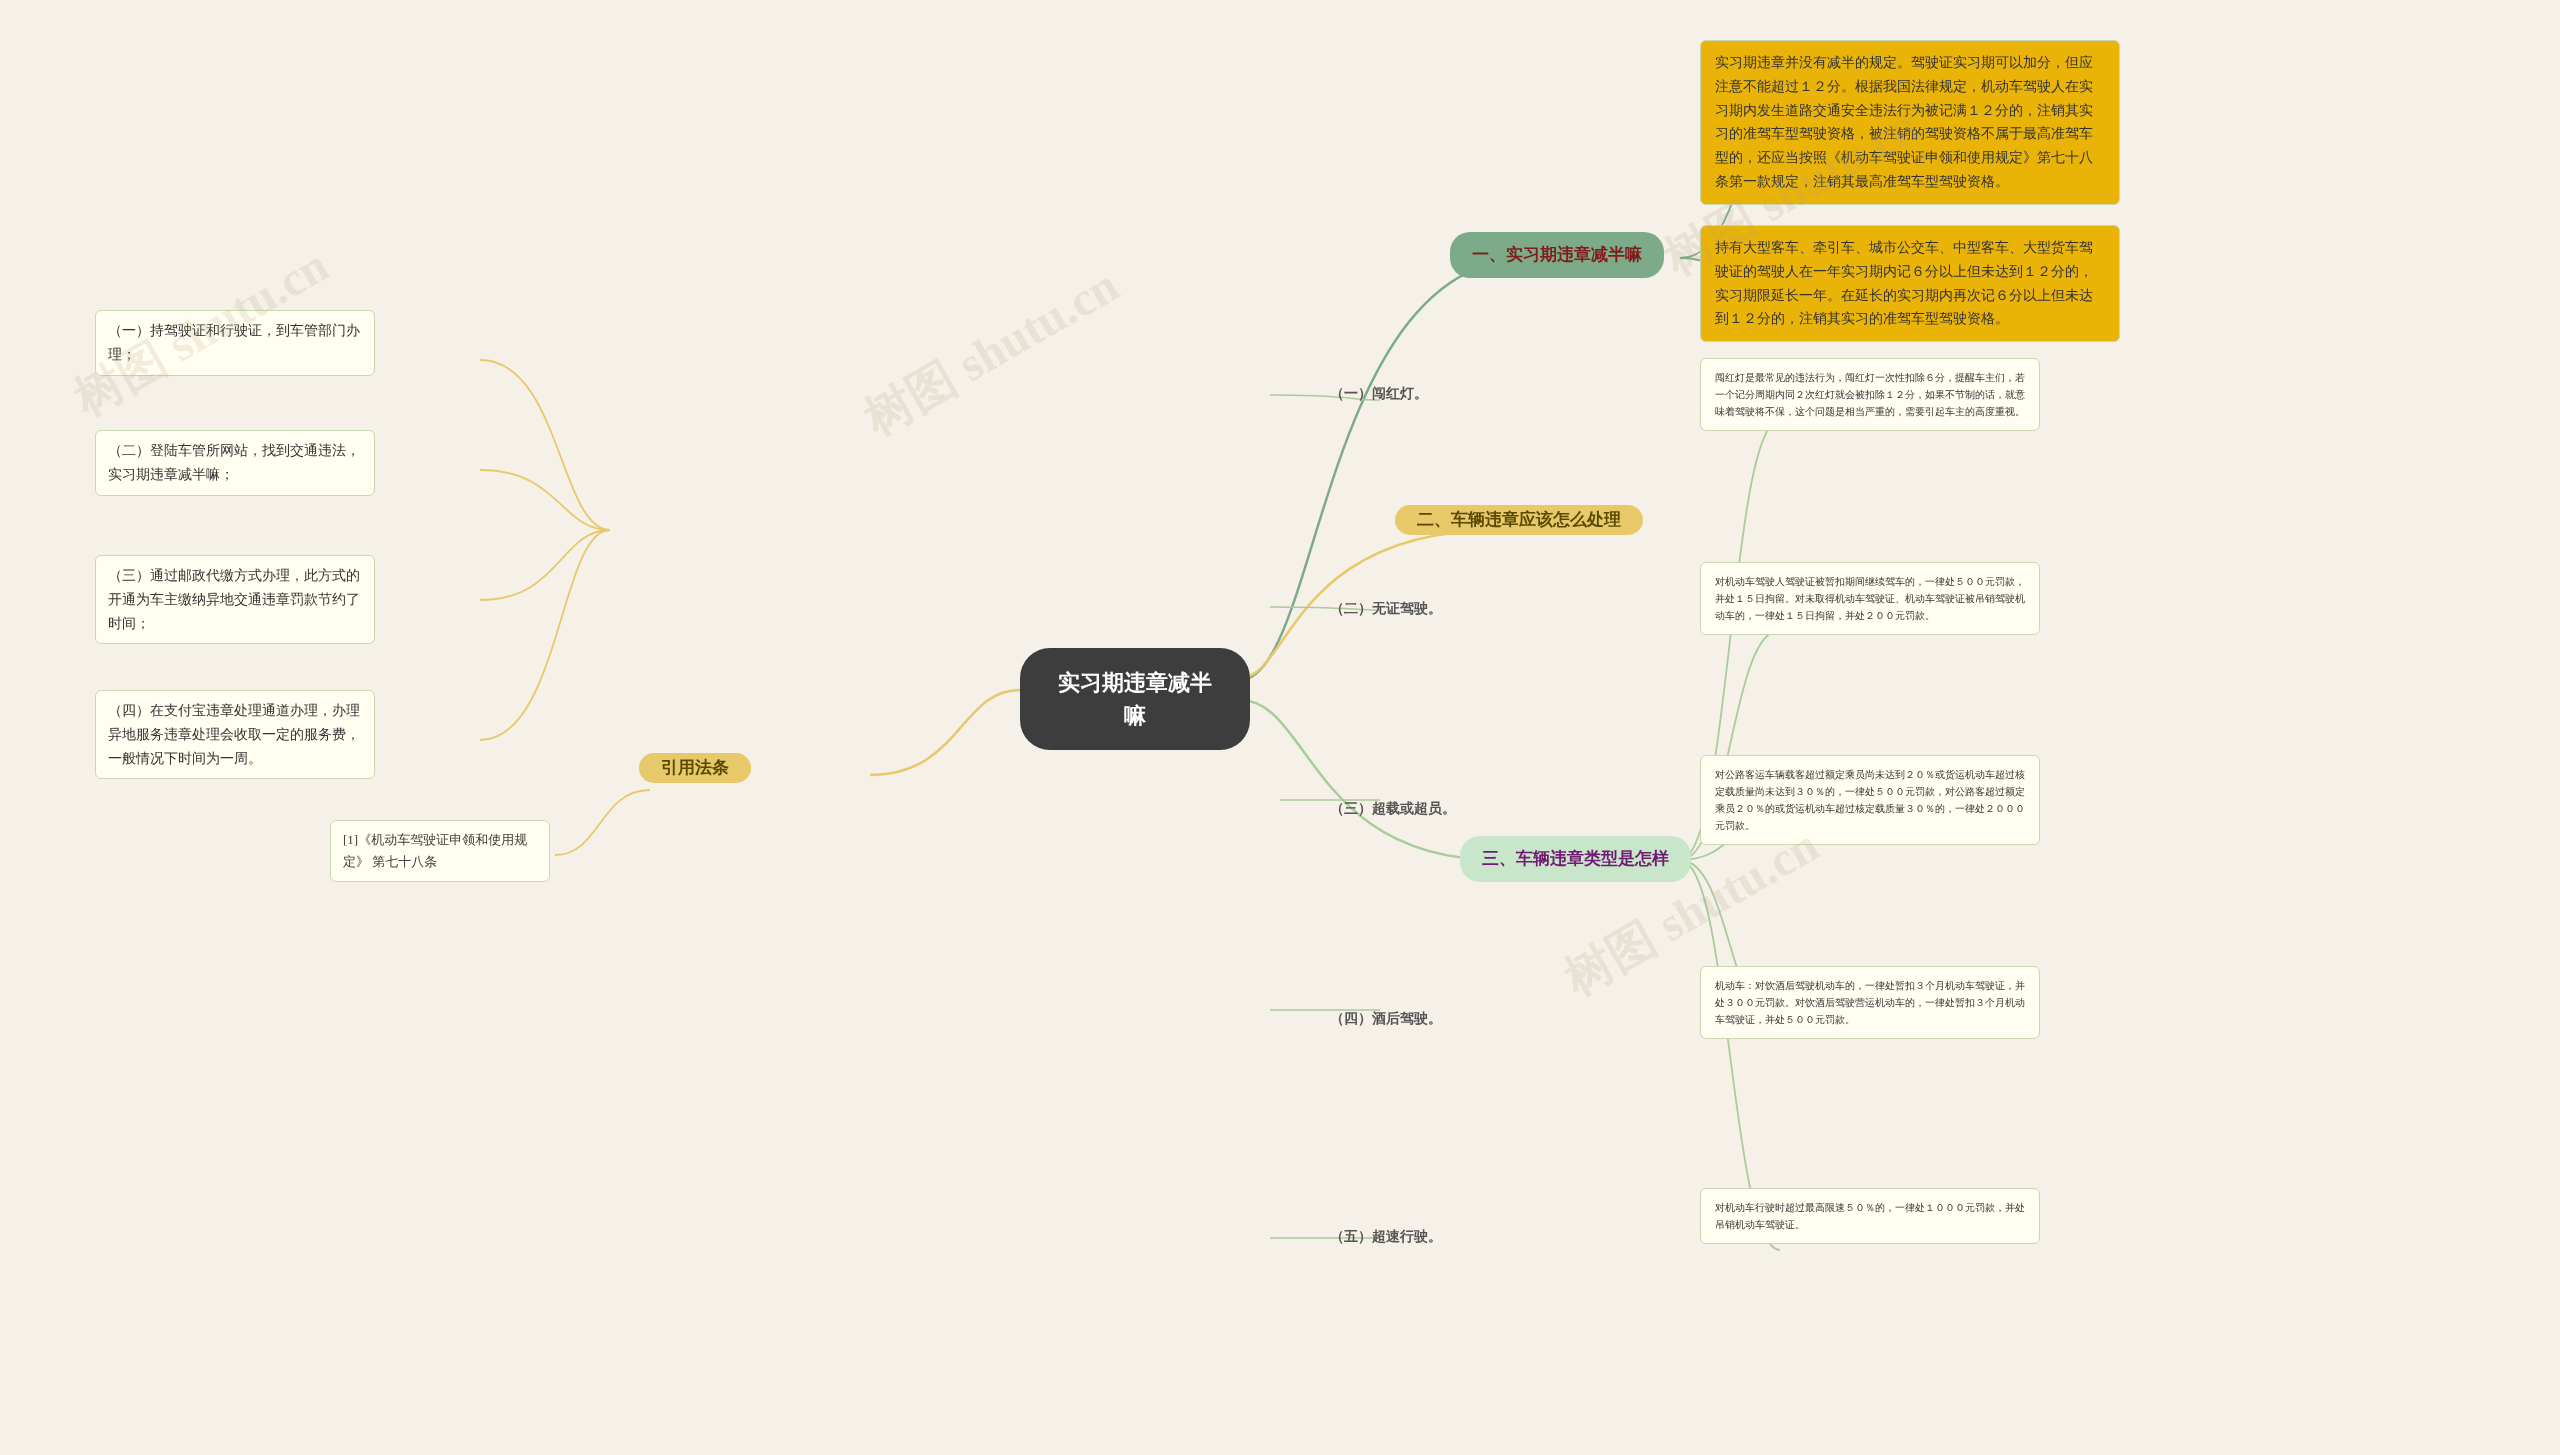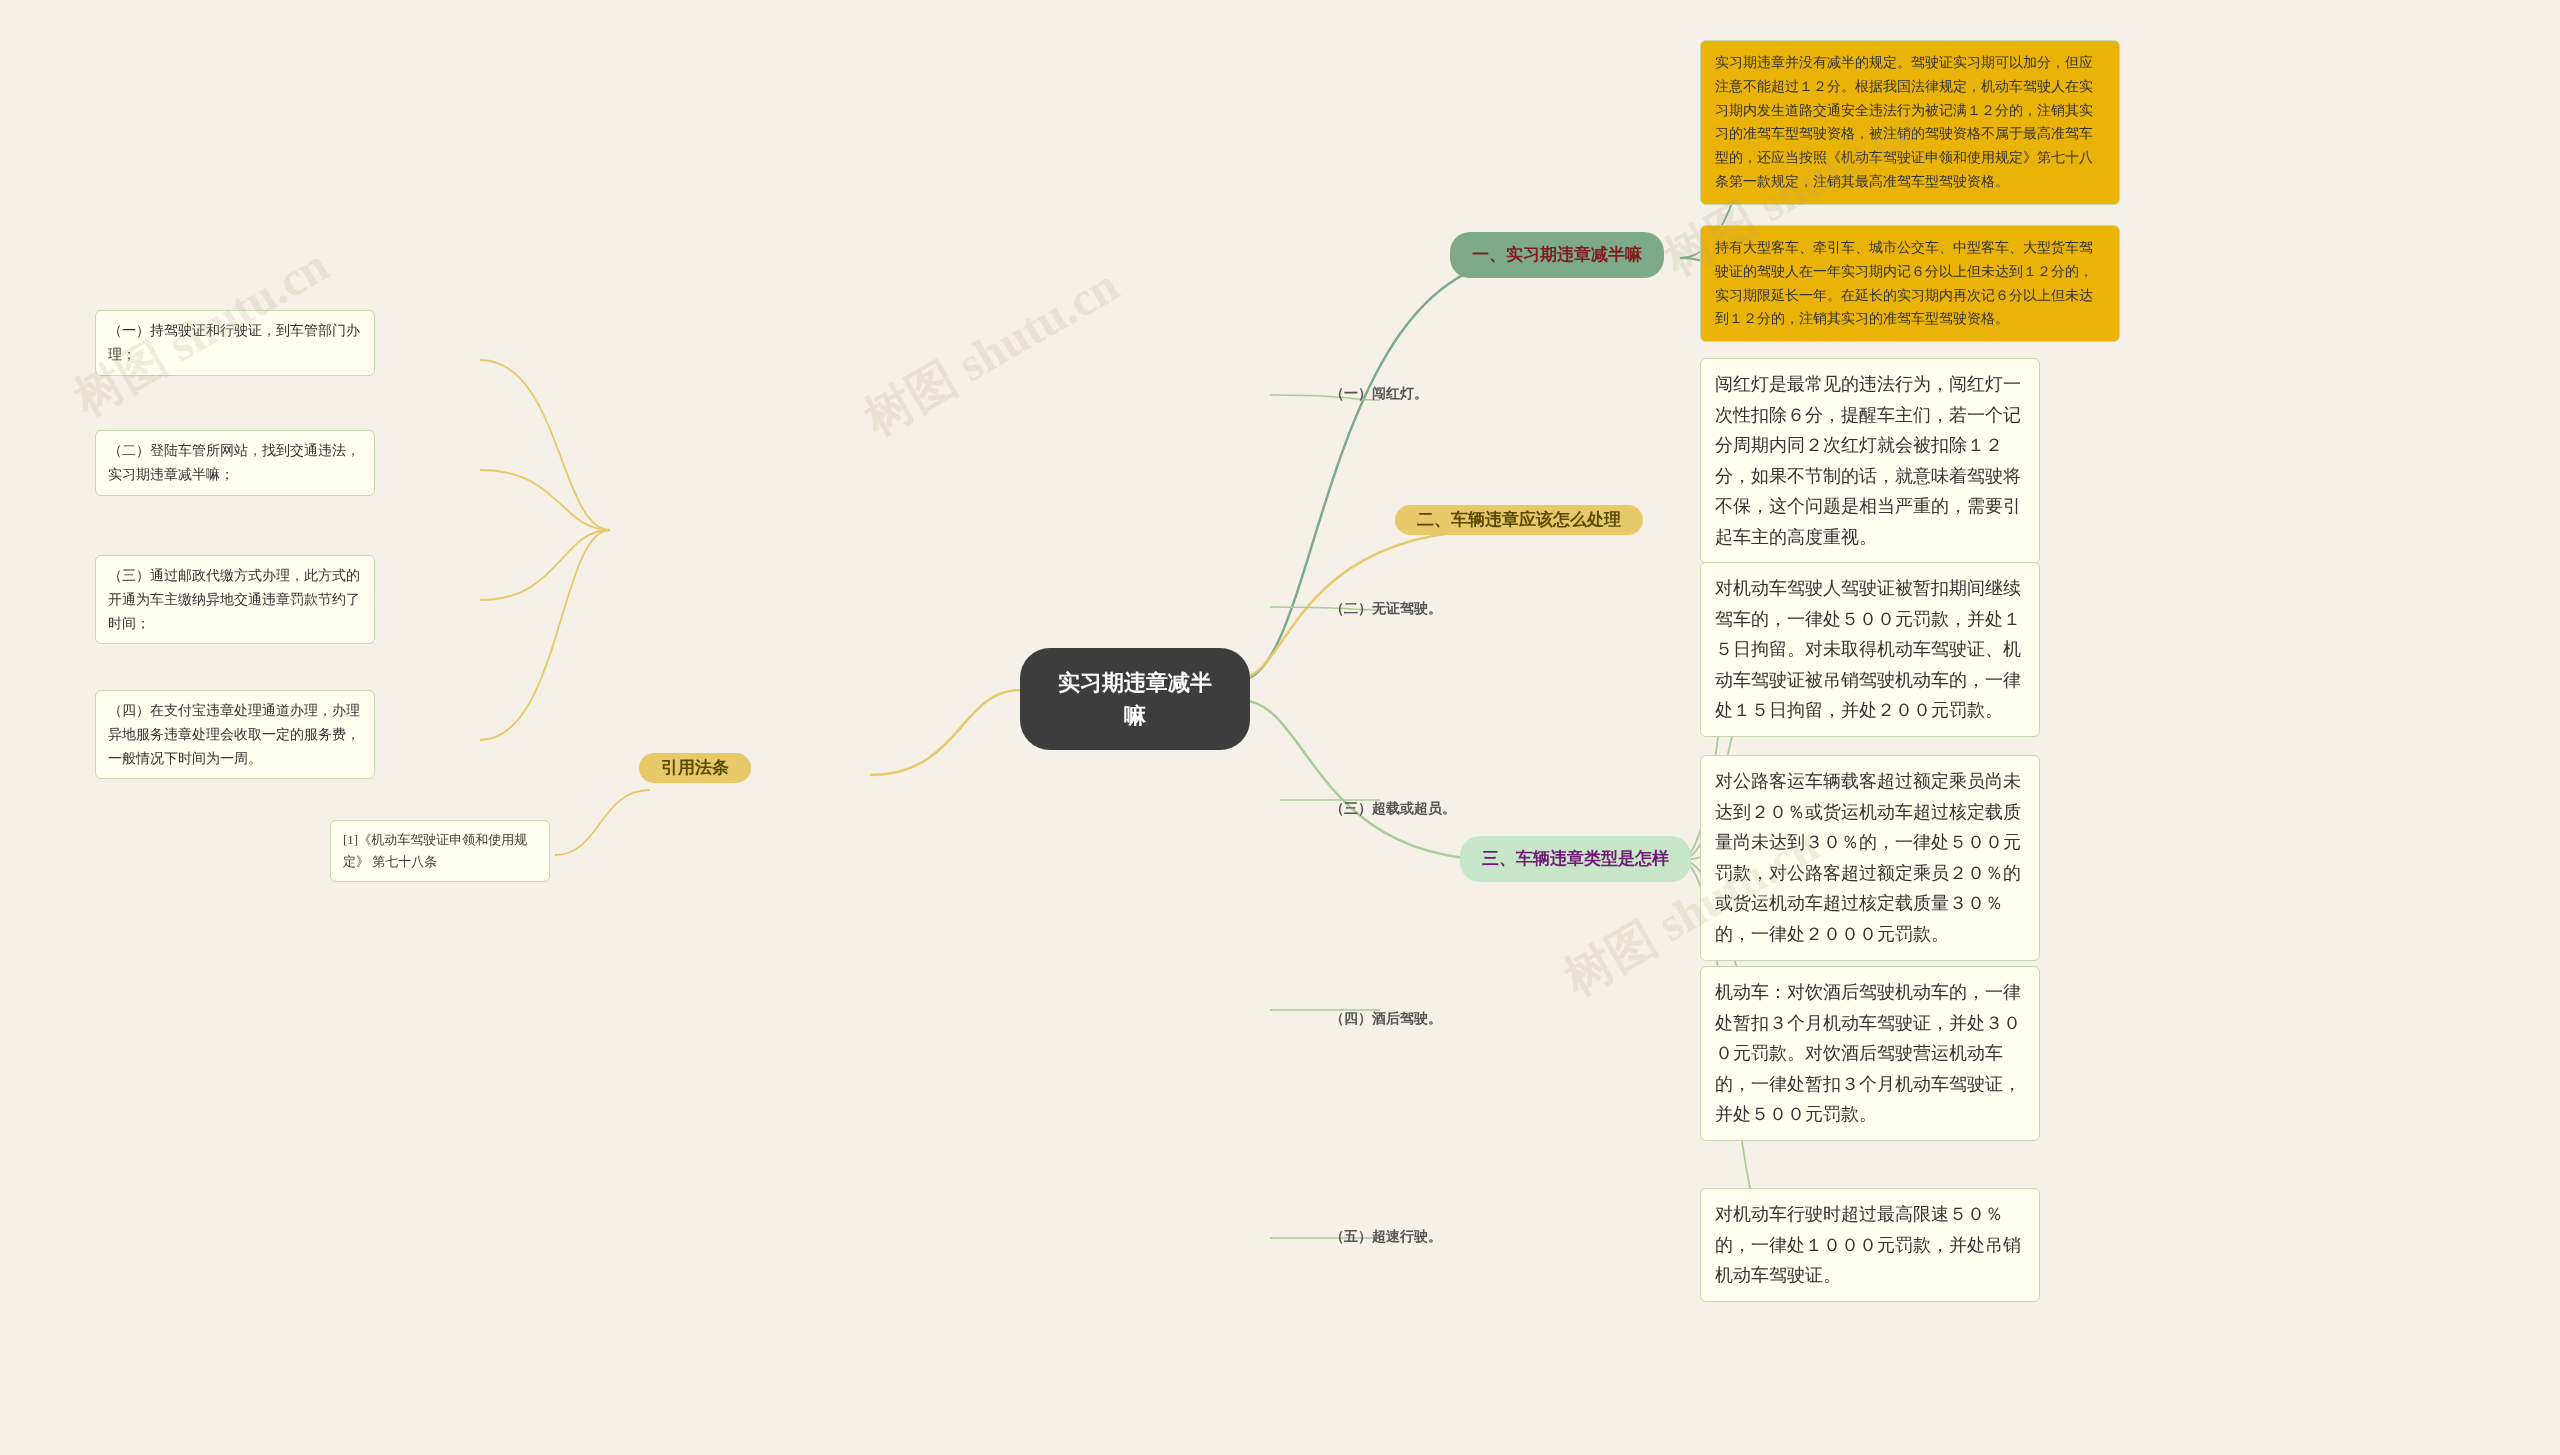--- a/index.html
+++ b/index.html
@@ -78,21 +78,21 @@
       font-size: 17px;
       font-weight: bold;
       padding: 10px 22px;
       text-align: center;
     }
 
     .node-text-box {
       background: #fffef0;
       border: 1.5px solid #c8d8b0;
       border-radius: 6px;
-      font-size: 18px;
+      font-size: 10px;
       color: #333;
       line-height: 1.7;
       padding: 10px 14px;
       width: 340px;
     }
 
     .node-text-box-wide {
       background: #eab308;
       border: 1.5px solid #c8d8b0;
       border-radius: 6px;

